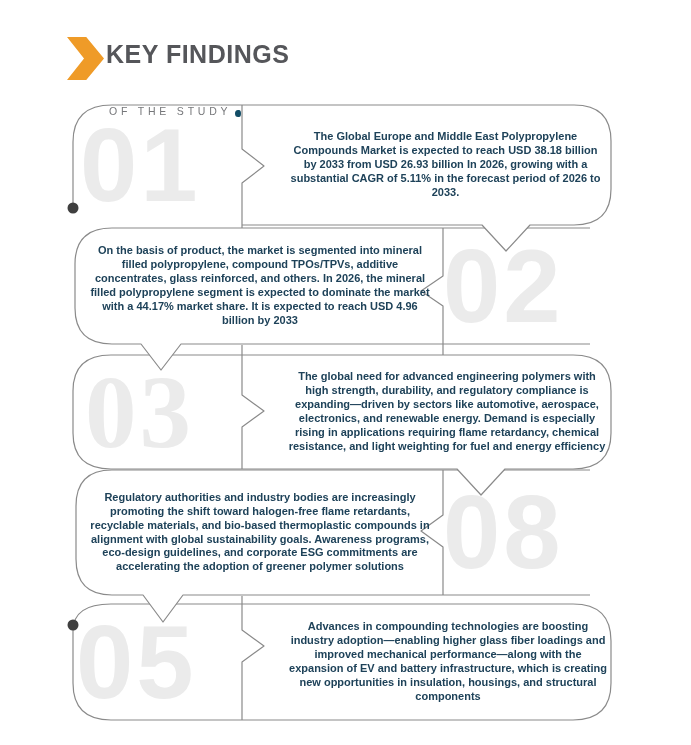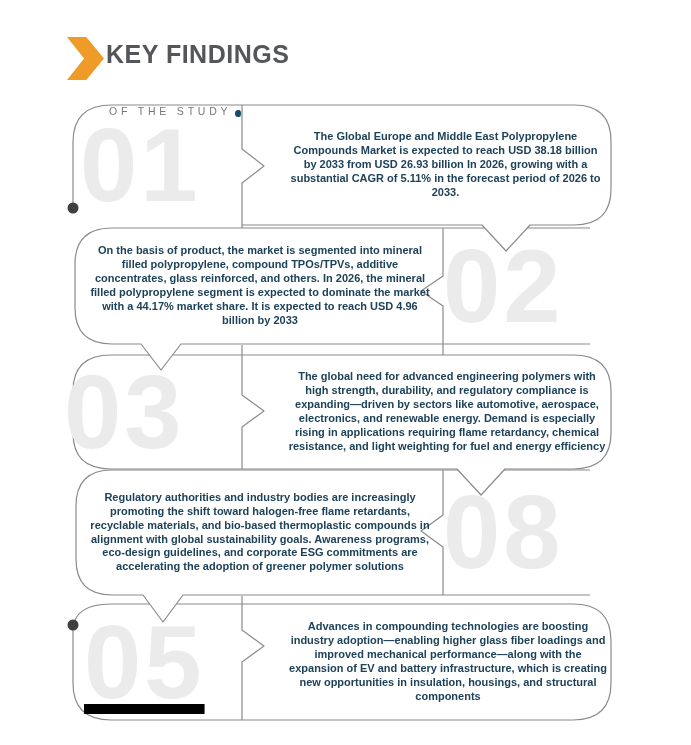--- a/index.html
+++ b/index.html
@@ -103,34 +103,34 @@
     <p class="txt align-left">The Global Europe and Middle East Polypropylene Compounds Market is expected to reach USD 38.18 billion by 2033 from USD 26.93 billion In 2026, growing with a substantial CAGR of 5.11% in the forecast period of 2026 to 2033.</p>
   </div>
 
   <div class="cell" style="left:88px;top:228px;width:344px;height:116px;">
     <p class="txt align-right">On the basis of product, the market is segmented into mineral filled polypropylene, compound TPOs/TPVs, additive concentrates, glass reinforced, and others. In 2026, the mineral filled polypropylene segment is expected to dominate the market with a 44.17% market share. It is expected to reach USD 4.96 billion by 2033</p>
   </div>
   <div class="cell" style="left:443px;top:228px;width:155px;height:116px;">
     <div class="num">02</div>
   </div>
 
-  <div class="cell" style="left:64px;top:355px;width:162px;height:114px;">
+  <div class="cell" style="left:85px;top:355px;width:162px;height:114px;font-family:Liberation Serif, serif;">
     <div class="num">03</div>
   </div>
   <div class="cell" style="left:287px;top:355px;width:320px;height:114px;">
     <p class="txt align-left">The global need for advanced engineering polymers with high strength, durability, and regulatory compliance is expanding—driven by sectors like automotive, aerospace, electronics, and renewable energy. Demand is especially rising in applications requiring flame retardancy, chemical resistance, and light weighting for fuel and energy efficiency</p>
   </div>
 
   <div class="cell" style="left:88px;top:470px;width:344px;height:125px;">
     <p class="txt align-right">Regulatory authorities and industry bodies are increasingly promoting the shift toward halogen-free flame retardants, recyclable materials, and bio-based thermoplastic compounds in alignment with global sustainability goals. Awareness programs, eco-design guidelines, and corporate ESG commitments are accelerating the adoption of greener polymer solutions</p>
   </div>
   <div class="cell" style="left:443px;top:470px;width:155px;height:125px;">
     <div class="num">08</div>
   </div>
 
-  <div class="cell" style="left:84px;top:604px;width:162px;height:116px;text-decoration:underline;">
+  <div class="cell" style="left:76px;top:604px;width:162px;height:116px;">
     <div class="num">05</div>
   </div>
   <div class="cell" style="left:287px;top:604px;width:322px;height:116px;">
     <p class="txt align-left">Advances in compounding technologies are boosting industry adoption—enabling higher glass fiber loadings and improved mechanical performance—along with the expansion of EV and battery infrastructure, which is creating new opportunities in insulation, housings, and structural components</p>
   </div>
 
 </div>
 
 </body></html>

